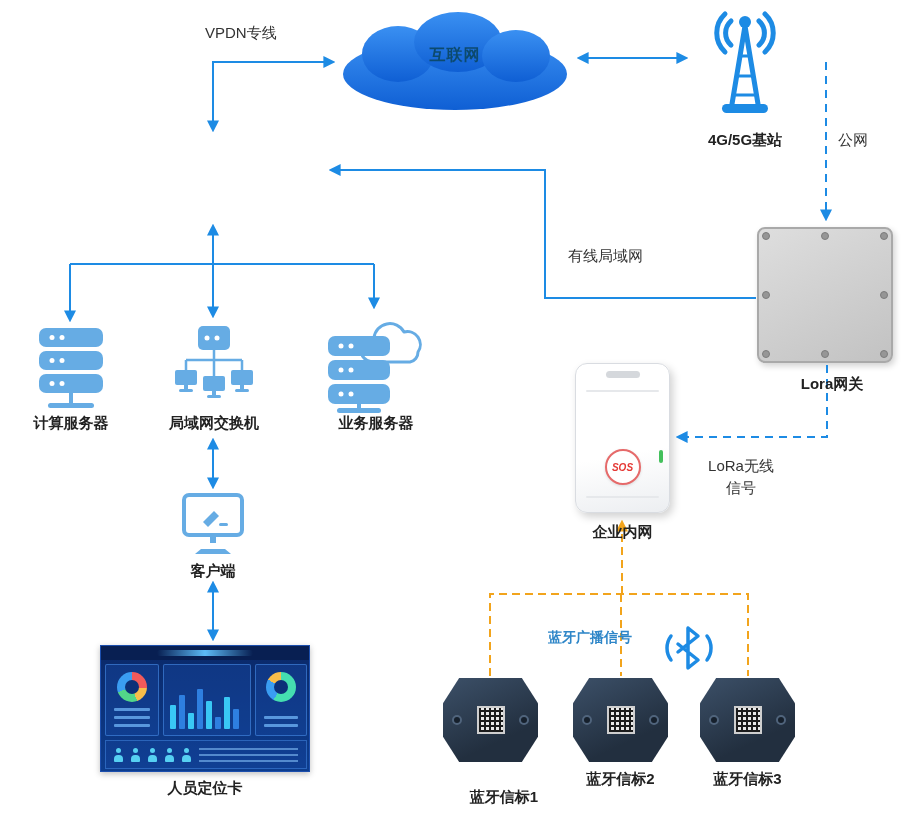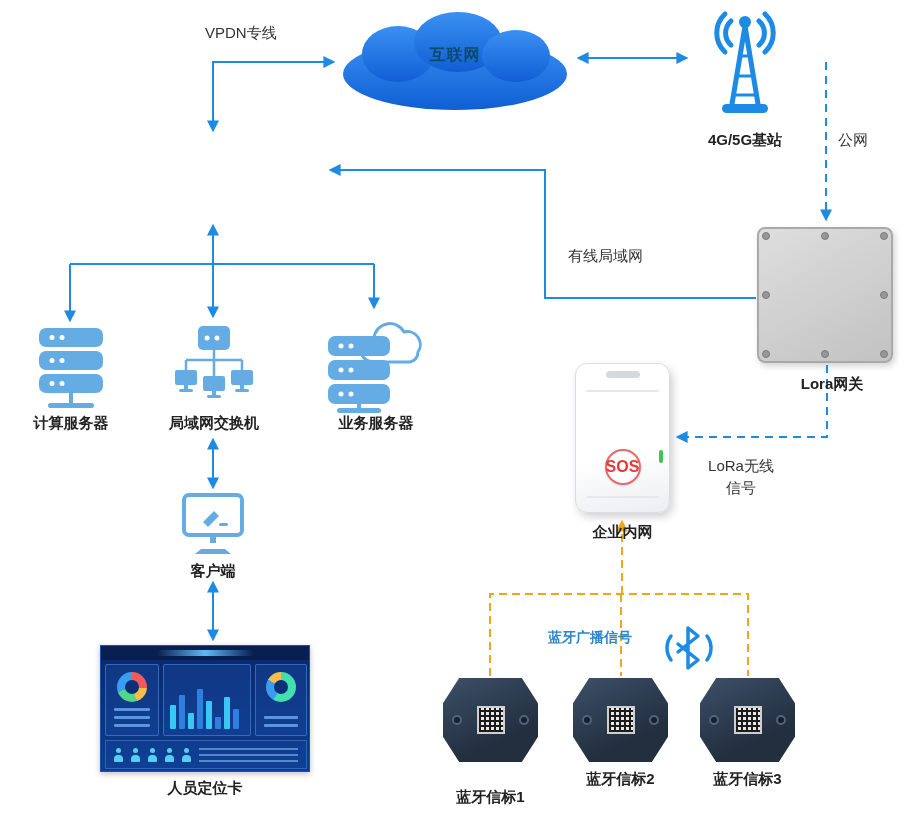--- a/index.html
+++ b/index.html
@@ -84,28 +84,28 @@
   
   .n-badge { left: 575px; top: 363px; width: 95px; height: 150px; }
   .cap-badge { left: 572px; top: 523px; width: 101px; }
   .badge-dev { width: 100%; height: 100%; background: linear-gradient(170deg, #ffffff 60%, #eceef1); border: 1px solid #d9dce1;
                border-radius: 12px; position: relative; box-shadow: 3px 4px 9px rgba(0,0,0,.18); }
   .badge-notch { position: absolute; top: 7px; left: 50%; transform: translateX(-50%); width: 34px; height: 7px; border-radius: 4px; background: #d5d8dc; }
   .badge-seam { position: absolute; top: 26px; left: 10px; right: 10px; height: 2px; background: #e6e8eb; border-radius: 1px; }
   .badge-seam.low { top: auto; bottom: 14px; }
   .sos { position: absolute; left: 50%; top: 85px; transform: translateX(-50%); width: 36px; height: 36px; border-radius: 50%;
          background: #fff; border: 2px solid #e66a6a; color: #e53935; display: flex; align-items: center; justify-content: center;
-         font-size: 16px; font-weight: 700; box-shadow: 0 1px 3px rgba(0,0,0,.12); }
+         font-size: 10px; font-weight: 700; box-shadow: 0 1px 3px rgba(0,0,0,.12); font-style: italic; }
   .led { position: absolute; right: 6px; top: 86px; width: 4px; height: 13px; border-radius: 2px; background: #43c05c; }
 
   
   .beacon { width: 95px; height: 84px; background: linear-gradient(155deg, #3c5068, #222f3f 70%);
             clip-path: polygon(17% 0, 83% 0, 100% 30%, 100% 70%, 83% 100%, 17% 100%, 0 70%, 0 30%); }
   .n-b1 { left: 443px; top: 678px; } .n-b2 { left: 573px; top: 678px; } .n-b3 { left: 700px; top: 678px; }
-  .cap-b1 { left: 443px; top: 788px; width: 95px; } .cap-b2 { left: 573px; top: 770px; width: 95px; } .cap-b3 { left: 700px; top: 770px; width: 95px; }
+  .cap-b1 { left: 443px; top: 788px; width: 95px; text-align: right; } .cap-b2 { left: 573px; top: 770px; width: 95px; } .cap-b3 { left: 700px; top: 770px; width: 95px; }
   .b-screw { position: absolute; top: 50%; width: 10px; height: 10px; margin-top: -5px; border-radius: 50%;
              background: #16202c; border: 2px solid #50647c; }
   .b-screw.left { left: 9px; } .b-screw.right { right: 9px; }
   .qr { position: absolute; left: 50%; top: 50%; transform: translate(-50%,-50%); width: 28px; height: 28px;
         background-color: #e9e9e9; border: 2px solid #cfcfcf;
         background-image: repeating-linear-gradient(0deg, #1c1c1c 0 2px, transparent 2px 5px),
                           repeating-linear-gradient(90deg, #1c1c1c 0 2px, transparent 2px 5px); }
 
   
   .n-bt { left: 663px; top: 622px; width: 54px; height: 52px; }

